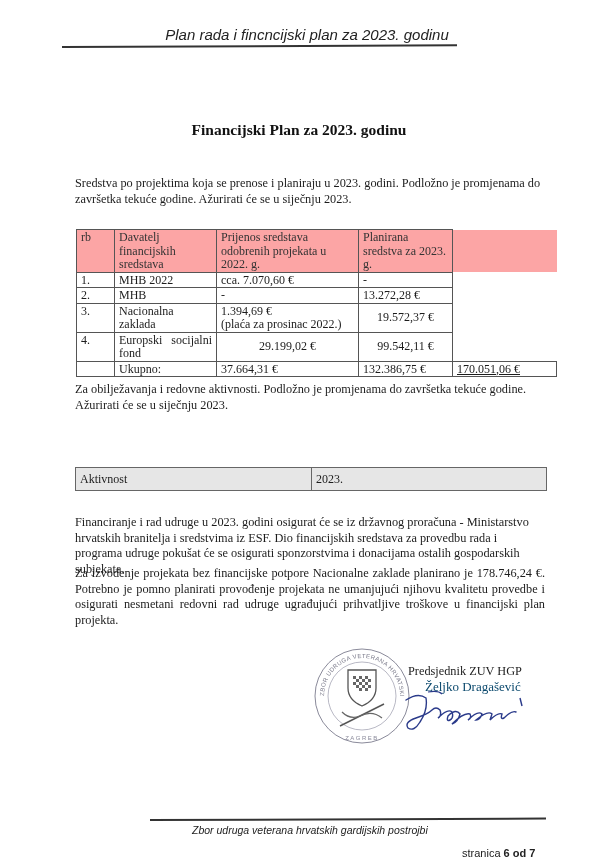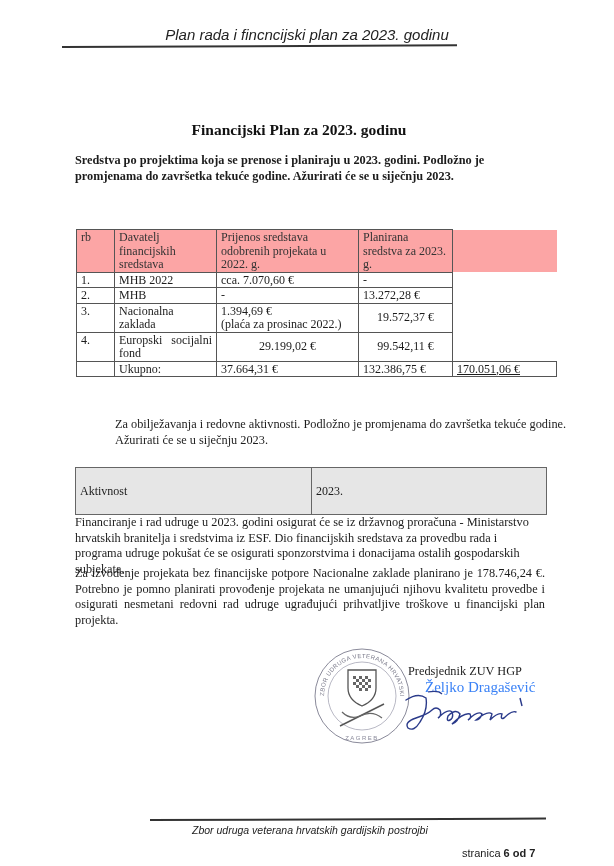--- a/index.html
+++ b/index.html
@@ -35,33 +35,33 @@
     .t1 .c2 { width: 102px; margin-left: 12px; }
     .t1 .c3 { width: 142px; }
     .t1 .c4 { width: 94px; }
     .t1 .mid { vertical-align: middle; text-align: center; }
     .t1 .nb { border: none; }
     .t1 .extra { border: 1px solid #555; width: 104px; text-decoration: underline; }
     .t1 .jst { text-align: justify; text-align-last: justify; }
 
     
     .t2 { position: absolute; left: 75px; top: 467px; border-collapse: collapse; font-size: 12px; line-height: 14px; width: 472px; }
-    .t2 td { border: 1px solid #666; padding: 16px 4px; color: #1c1c1c; }
+    .t2 td { border: 1px solid #666; padding: 4px 4px; color: #1c1c1c; }
     .t2 .hdr td { background: #e6e6e6; }
     .t2 .a { width: 236px; }
 
     
     .stamp {
       position: absolute; left: 312px; top: 640px; width: 100px; height: 108px;
     }
     .sig-role {
       position: absolute; left: 408px; top: 664px; font-size: 12.3px; color: #222;
     }
     .sig-name {
-      position: absolute; left: 425px; top: 679px; font-size: 15px; color: #3b82f6;
+      position: absolute; left: 425px; top: 679px; font-size: 13px; color: #0c4a6e;
     }
     .signature {
       position: absolute; left: 398px; top: 688px; width: 140px; height: 50px;
     }
 
     .page-num {
       position: absolute; left: 462px; top: 847px; font-size: 11px;
       font-family: "Liberation Sans", sans-serif; color: #222;
     }
     .page-num b { font-weight: bold; }
@@ -77,21 +77,21 @@
 </head>
 <body>
 
 <div>
 
   <div class="header-title">Plan rada i fincncijski plan za 2023. godinu</div>
   <div class="header-rule"></div>
 
   <div class="doc-title">Financijski Plan za 2023. godinu</div>
 
-  <p class="para" style="top:153px;font-weight:bold;">Sredstva po projektima koja se prenose i planiraju u 2023. godini. Podložno je promjenama do završetka tekuće godine. Ažurirati će se u siječnju 2023.</p>
+  <p class="para" style="top:176px;">Sredstva po projektima koja se prenose i planiraju u 2023. godini. Podložno je promjenama do završetka tekuće godine. Ažurirati će se u siječnju 2023.</p>
 
   <table class="t1">
     <tbody>
         <tr class="hdr">
       <td class="c1">rb</td>
       <td class="c2">Davatelj financijskih sredstava</td>
       <td class="c3">Prijenos sredstava odobrenih projekata u 2022. g.</td>
       <td class="c4">Planirana sredstva za 2023. g.</td>
       <td class="nb"></td>
     </tr>
@@ -129,21 +129,21 @@
     <tr>
       <td></td>
       <td>Ukupno:</td>
       <td>37.664,31 €</td>
       <td>132.386,75 €</td>
       <td class="extra">170.051,06 €</td>
     </tr>
   </tbody>
     </table>
 
-  <p class="para" style="top:417px;margin-left:40px;">Za obilježavanja i redovne aktivnosti. Podložno je promjenama do završetka tekuće godine. Ažurirati će se u siječnju 2023.</p>
+  <p class="para" style="top:382px;">Za obilježavanja i redovne aktivnosti. Podložno je promjenama do završetka tekuće godine. Ažurirati će se u siječnju 2023.</p>
 
   <table class="t2">
     <tbody>
         <tr class="hdr">
       <td class="a">Aktivnost</td>
       <td>2023.</td>
     </tr>
   </tbody>
     </table>
 

